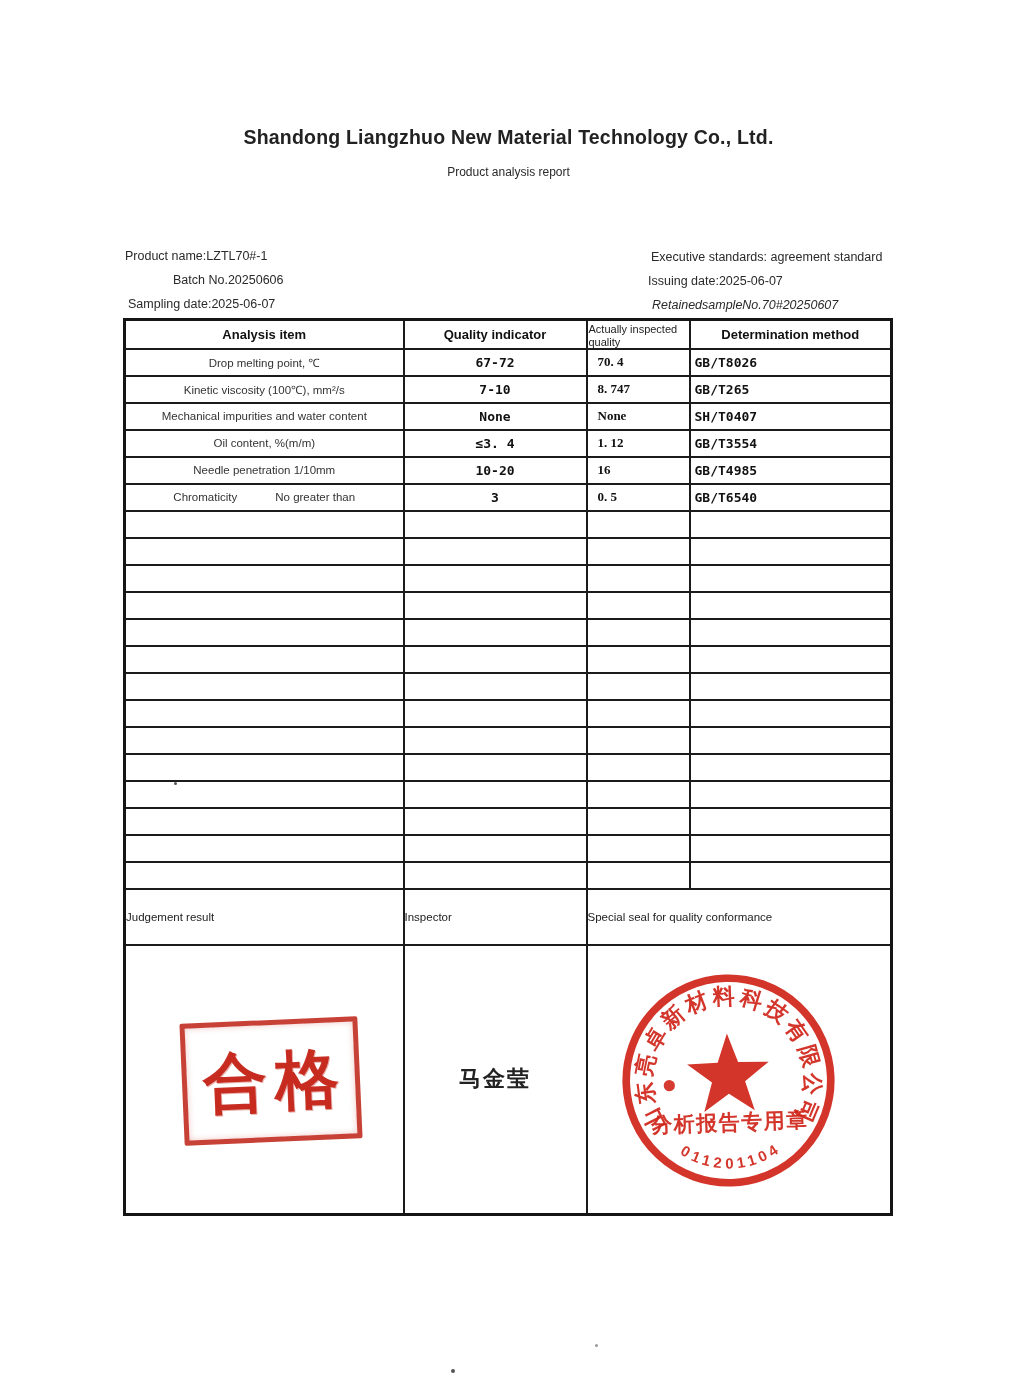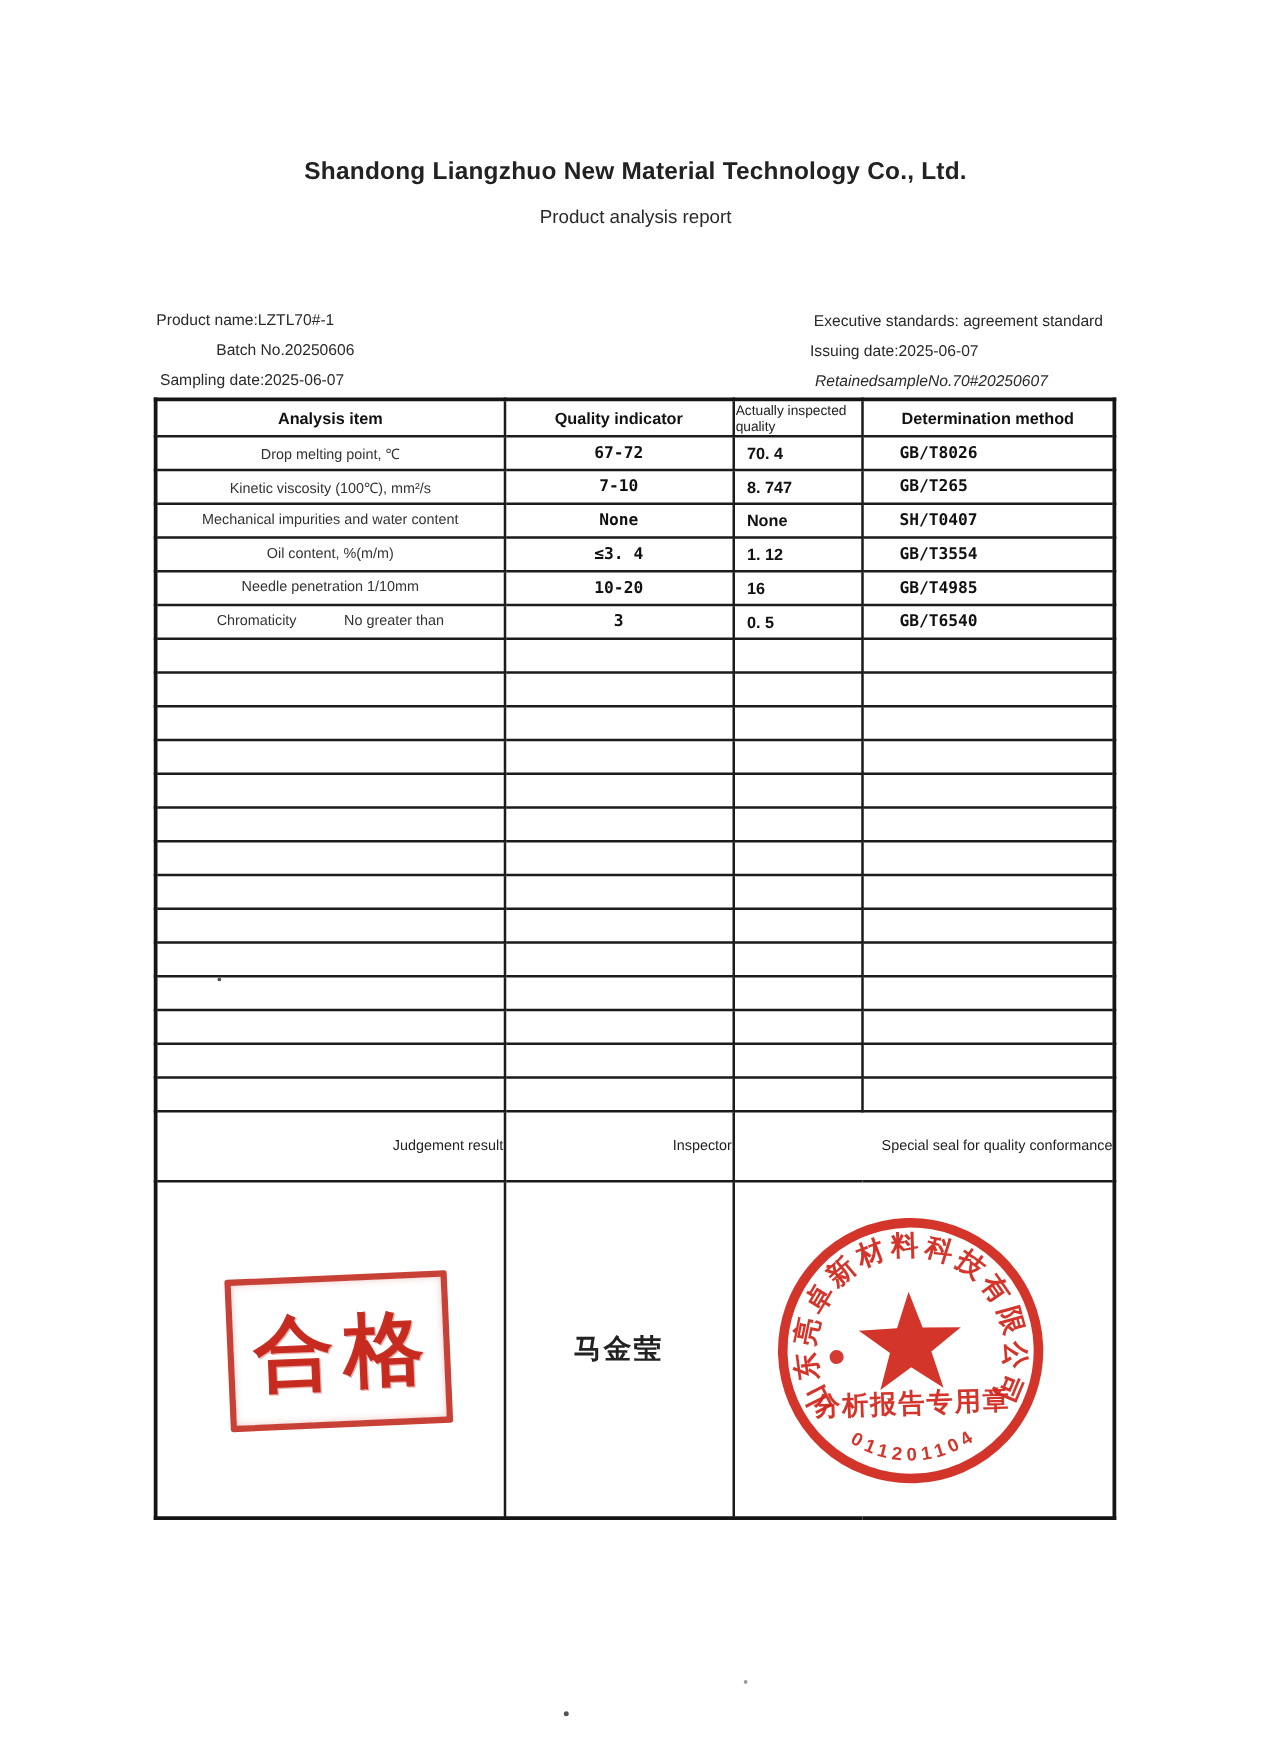--- a/index.html
+++ b/index.html
@@ -8,21 +8,21 @@
     background:#ffffff; overflow:hidden;
     font-family:"Liberation Sans", sans-serif; color:#1c1c1c;
   }
   .doc-title {
     position:absolute; top:126px; left:0; width:1017px;
     text-align:center; font-size:19.5px; font-weight:bold; color:#222;
     letter-spacing:0.2px;
   }
   .doc-subtitle {
     position:absolute; top:165px; left:0; width:1017px;
-    text-align:center; font-size:15px; color:#2a2a2a;
+    text-align:center; font-size:12px; color:#2a2a2a;
   }
   .info-line { position:absolute; font-size:12.5px; color:#2a2a2a; white-space:nowrap; }
 
   
   .analysis-table {
     position:absolute; left:123px; top:318px;
     border-collapse:collapse; table-layout:fixed;
     border:3px solid #151515;
   }
   .analysis-table td, .analysis-table th {
@@ -38,23 +38,23 @@
   th.h-cell { font-size:13px; font-weight:bold; text-align:center; color:#111; }
   th.h-actual { position:relative; font-weight:normal; }
   th.h-actual .overflow-label {
     position:absolute; left:1px; top:2px; width:122px;
     font-size:11px; line-height:1.2; font-weight:normal; text-align:left;
     color:#222; z-index:2;
   }
   td.c-item { text-align:center; font-size:11.5px; color:#333; }
   td.c-item .gap-suffix { margin-left:38px; }
   td.c-ind  { text-align:center; font-family:"DejaVu Sans Mono", monospace; font-weight:bold; font-size:13px; color:#111; }
-  td.c-act  { text-align:left; padding-left:10px; font-family:Liberation Sans, sans-serif; font-weight:bold; font-size:13px; color:#111; }
-  td.c-met  { text-align:left; padding-left:29px; font-family:"DejaVu Sans Mono", monospace; font-weight:bold; font-size:13px; color:#111; }
-  td.c-foot { text-align:right; font-size:11.5px; color:#222; }
+  td.c-act  { text-align:left; padding-left:10px; font-family:Liberation Serif, serif; font-weight:bold; font-size:13px; color:#111; }
+  td.c-met  { text-align:left; padding-left:4px; font-family:"DejaVu Sans Mono", monospace; font-weight:bold; font-size:13px; color:#111; }
+  td.c-foot { text-align:left; font-size:11.5px; color:#222; }
   td.c-bottom { position:relative; }
 
   
   .pass-stamp {
     position:absolute; left:56px; top:74px; width:168px; height:112px;
     border:5px solid rgba(190,32,20,0.85); border-radius:2px;
     transform:rotate(-2.5deg);
     display:flex; align-items:center; justify-content:center;
     box-shadow:inset 0 0 6px rgba(190,32,20,0.25);
   }

